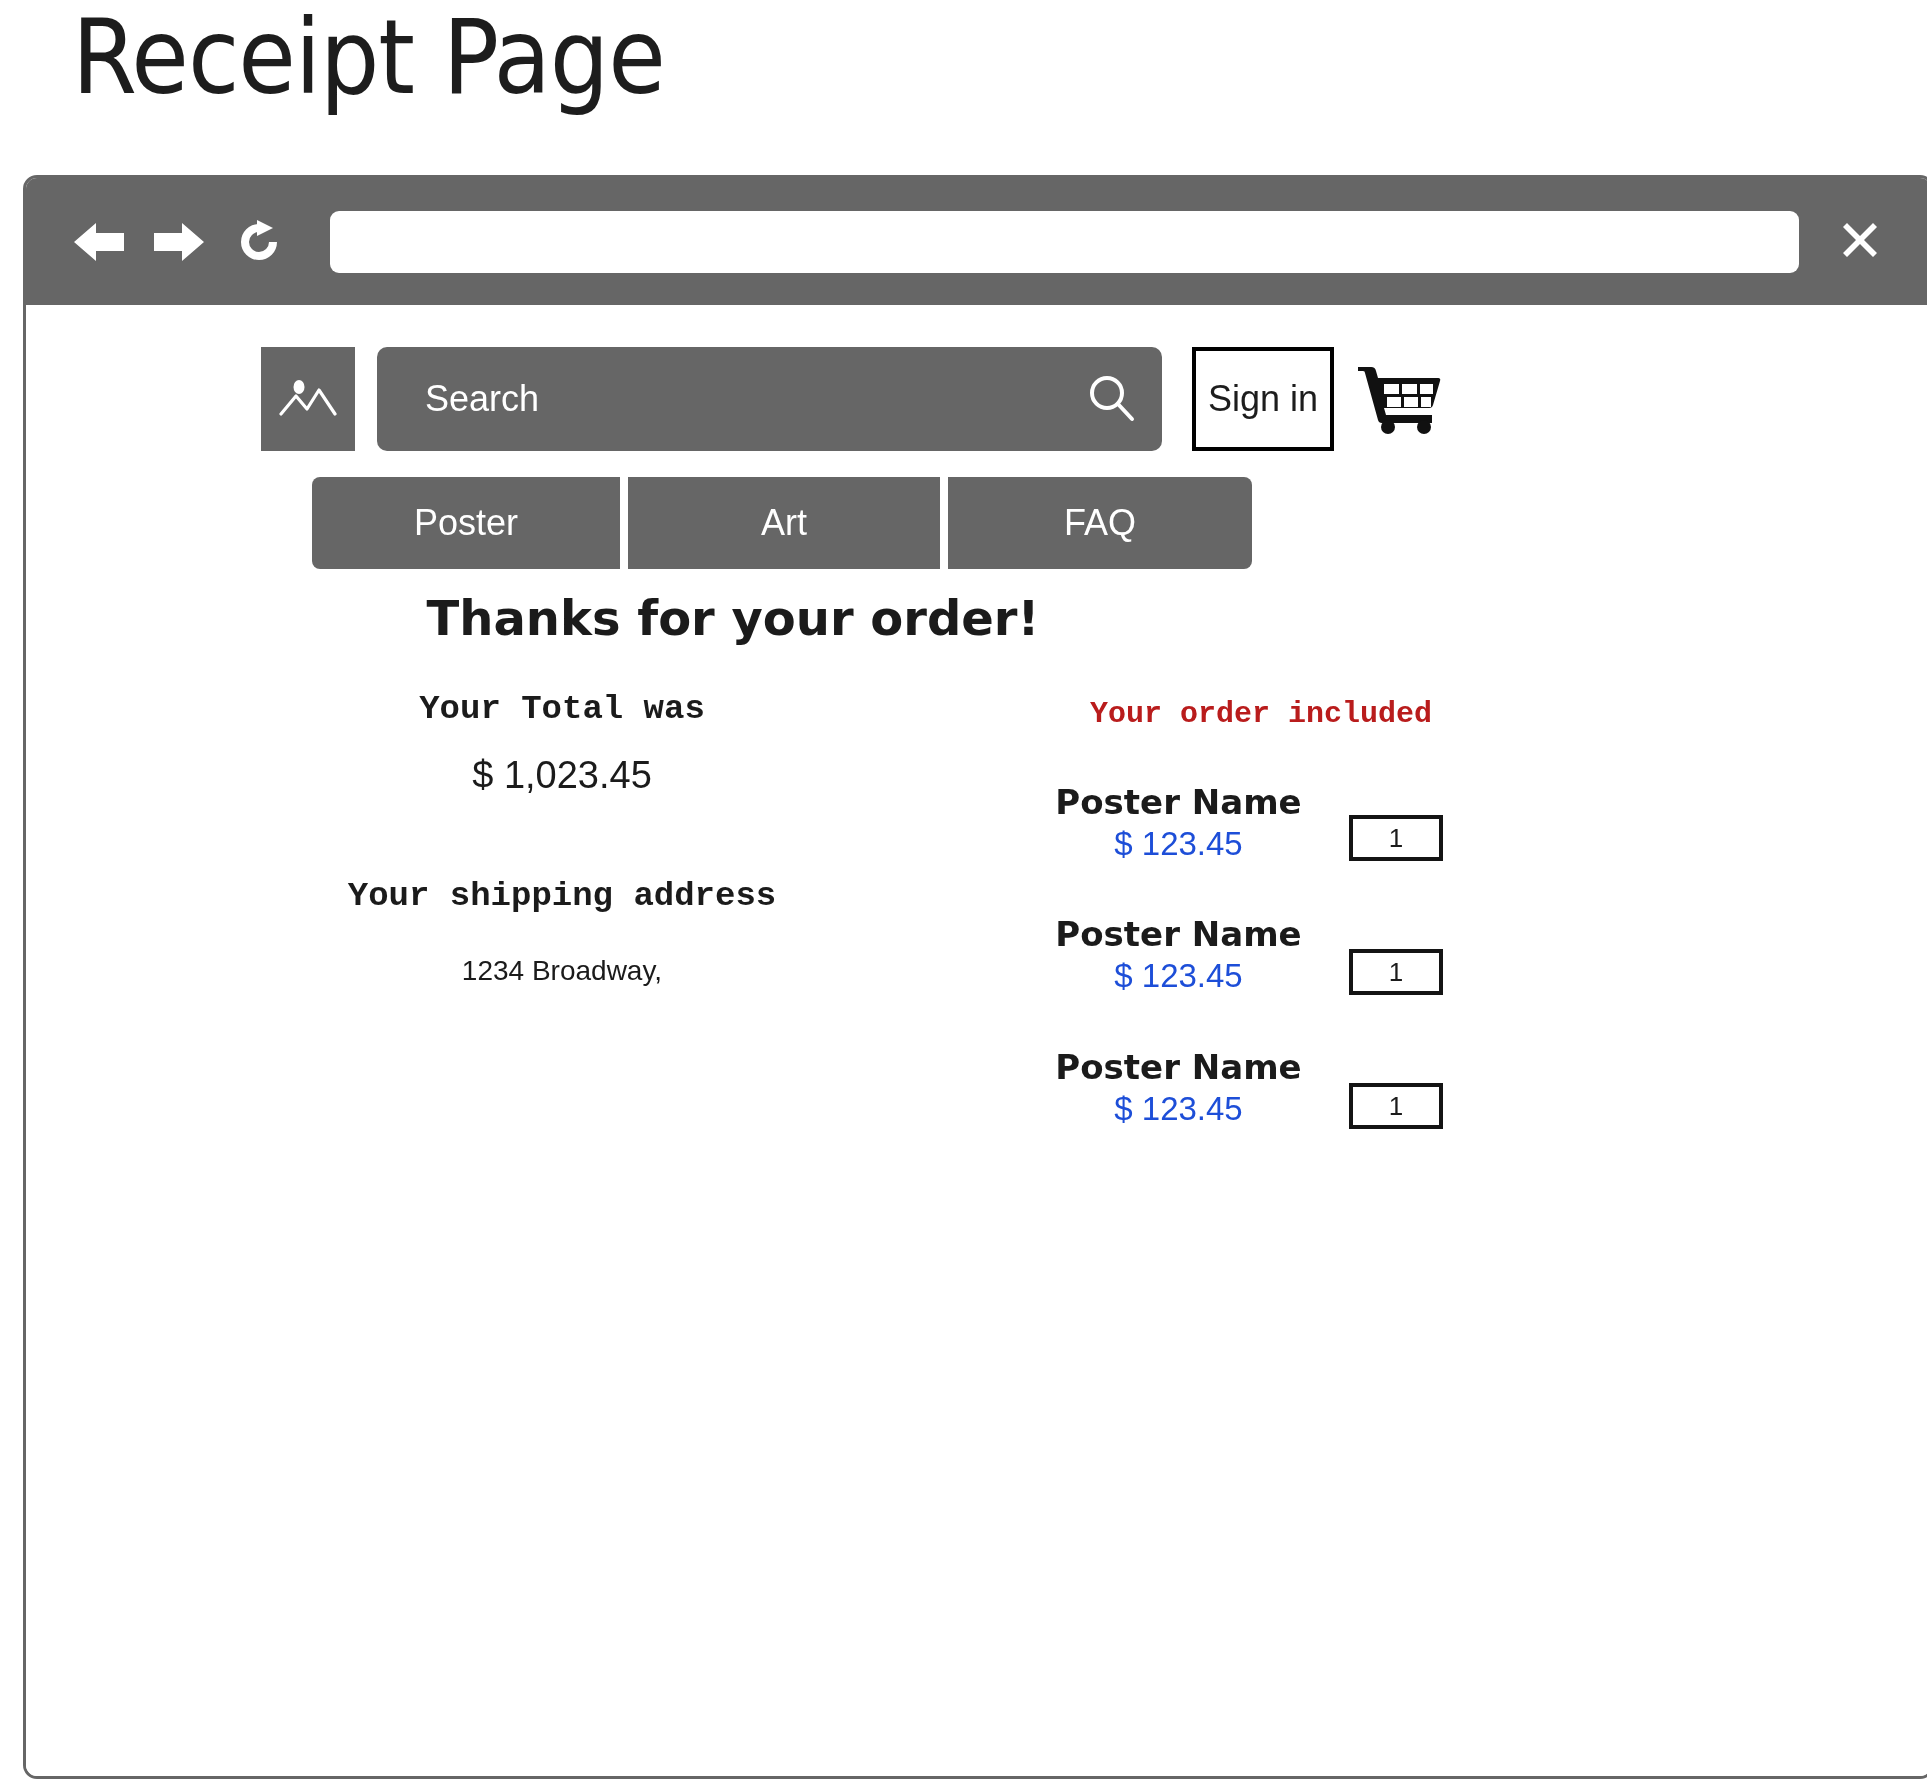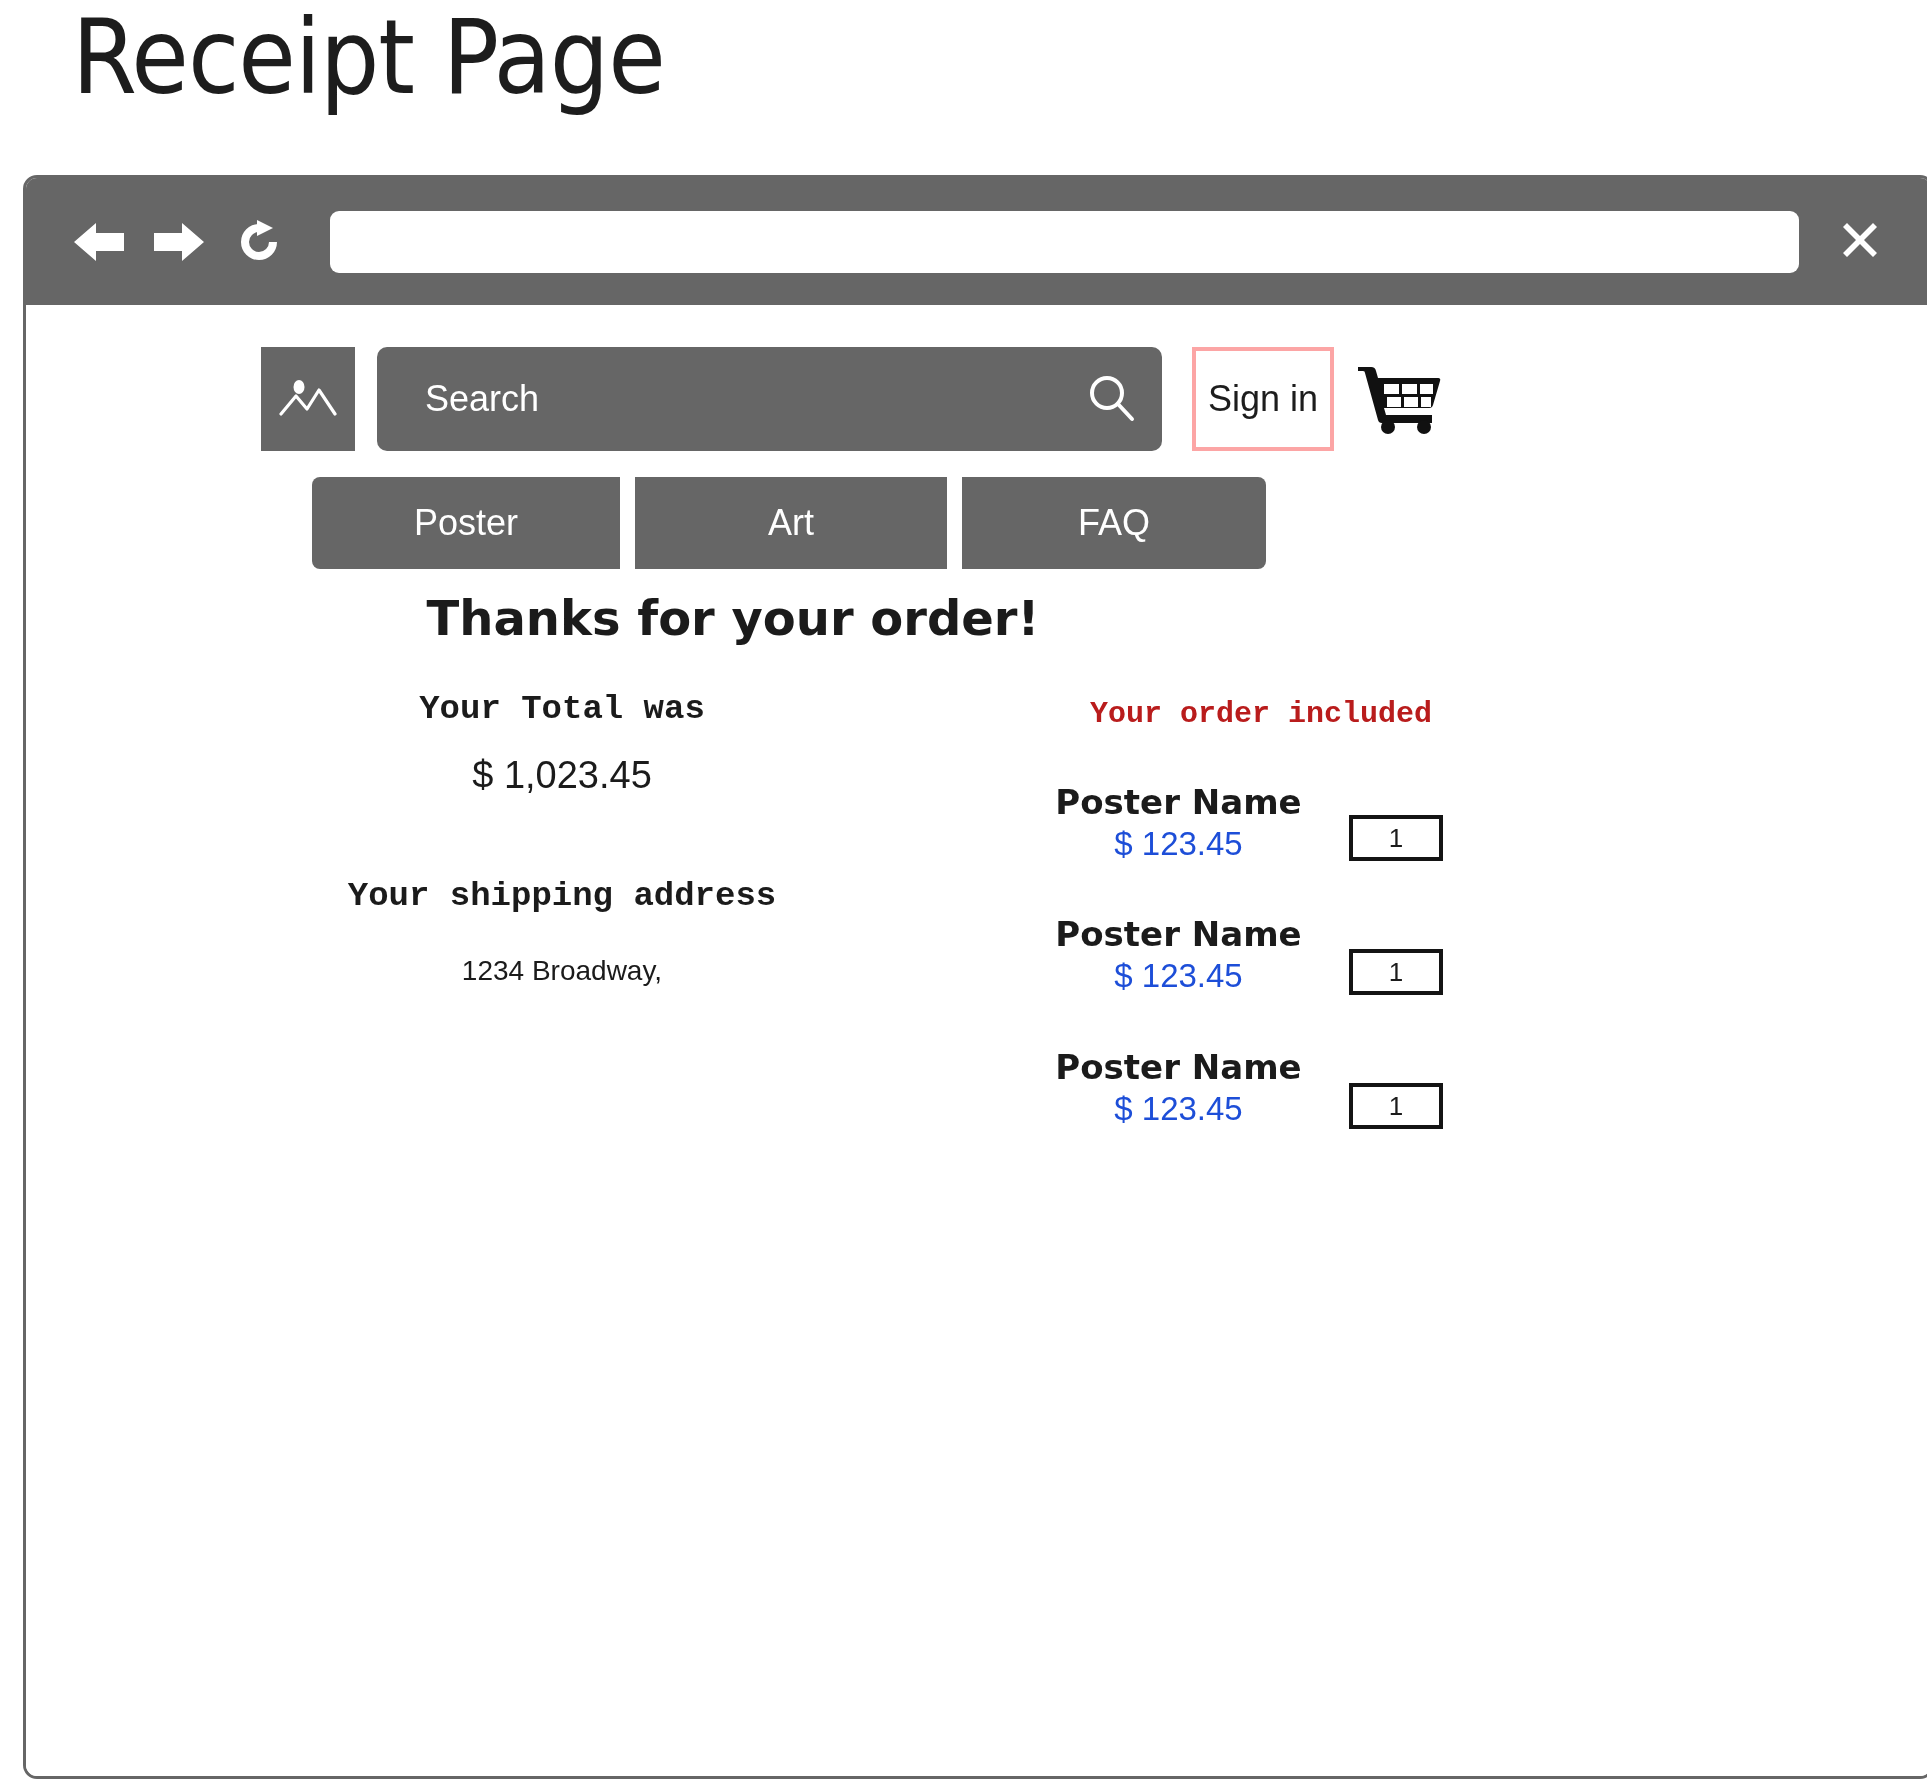--- a/index.html
+++ b/index.html
@@ -130,21 +130,21 @@
     color: #ffffff;
     font-size: 36px;
     font-family: "Liberation Sans", sans-serif;
   }
   .search-input::placeholder { color: #ffffff; opacity: 1; }
 
   .signin-btn {
     margin-left: 30px;
     width: 142px;
     height: 104px;
-    border: 4px solid #fca5a5;
+    border: 4px solid #000000;
     background: #ffffff;
     color: #1d1d1d;
     font-size: 36px;
     font-family: "Liberation Sans", sans-serif;
     font-weight: 300;
     display: flex;
     align-items: center;
     justify-content: center;
     flex: 0 0 auto;
     cursor: pointer;
@@ -160,21 +160,21 @@
     flex: 0 0 auto;
     cursor: pointer;
   }
 
   
   .nav-tabs {
     position: absolute;
     left: 243px;
     top: 172px;
     display: flex;
-    gap: 15px;
+    gap: 8px;
     padding-left: 43px;
   }
 
   .nav-tab {
     background: #666666;
     color: #ffffff;
     font-size: 36px;
     font-family: "Liberation Sans", sans-serif;
     display: flex;
     align-items: center;

